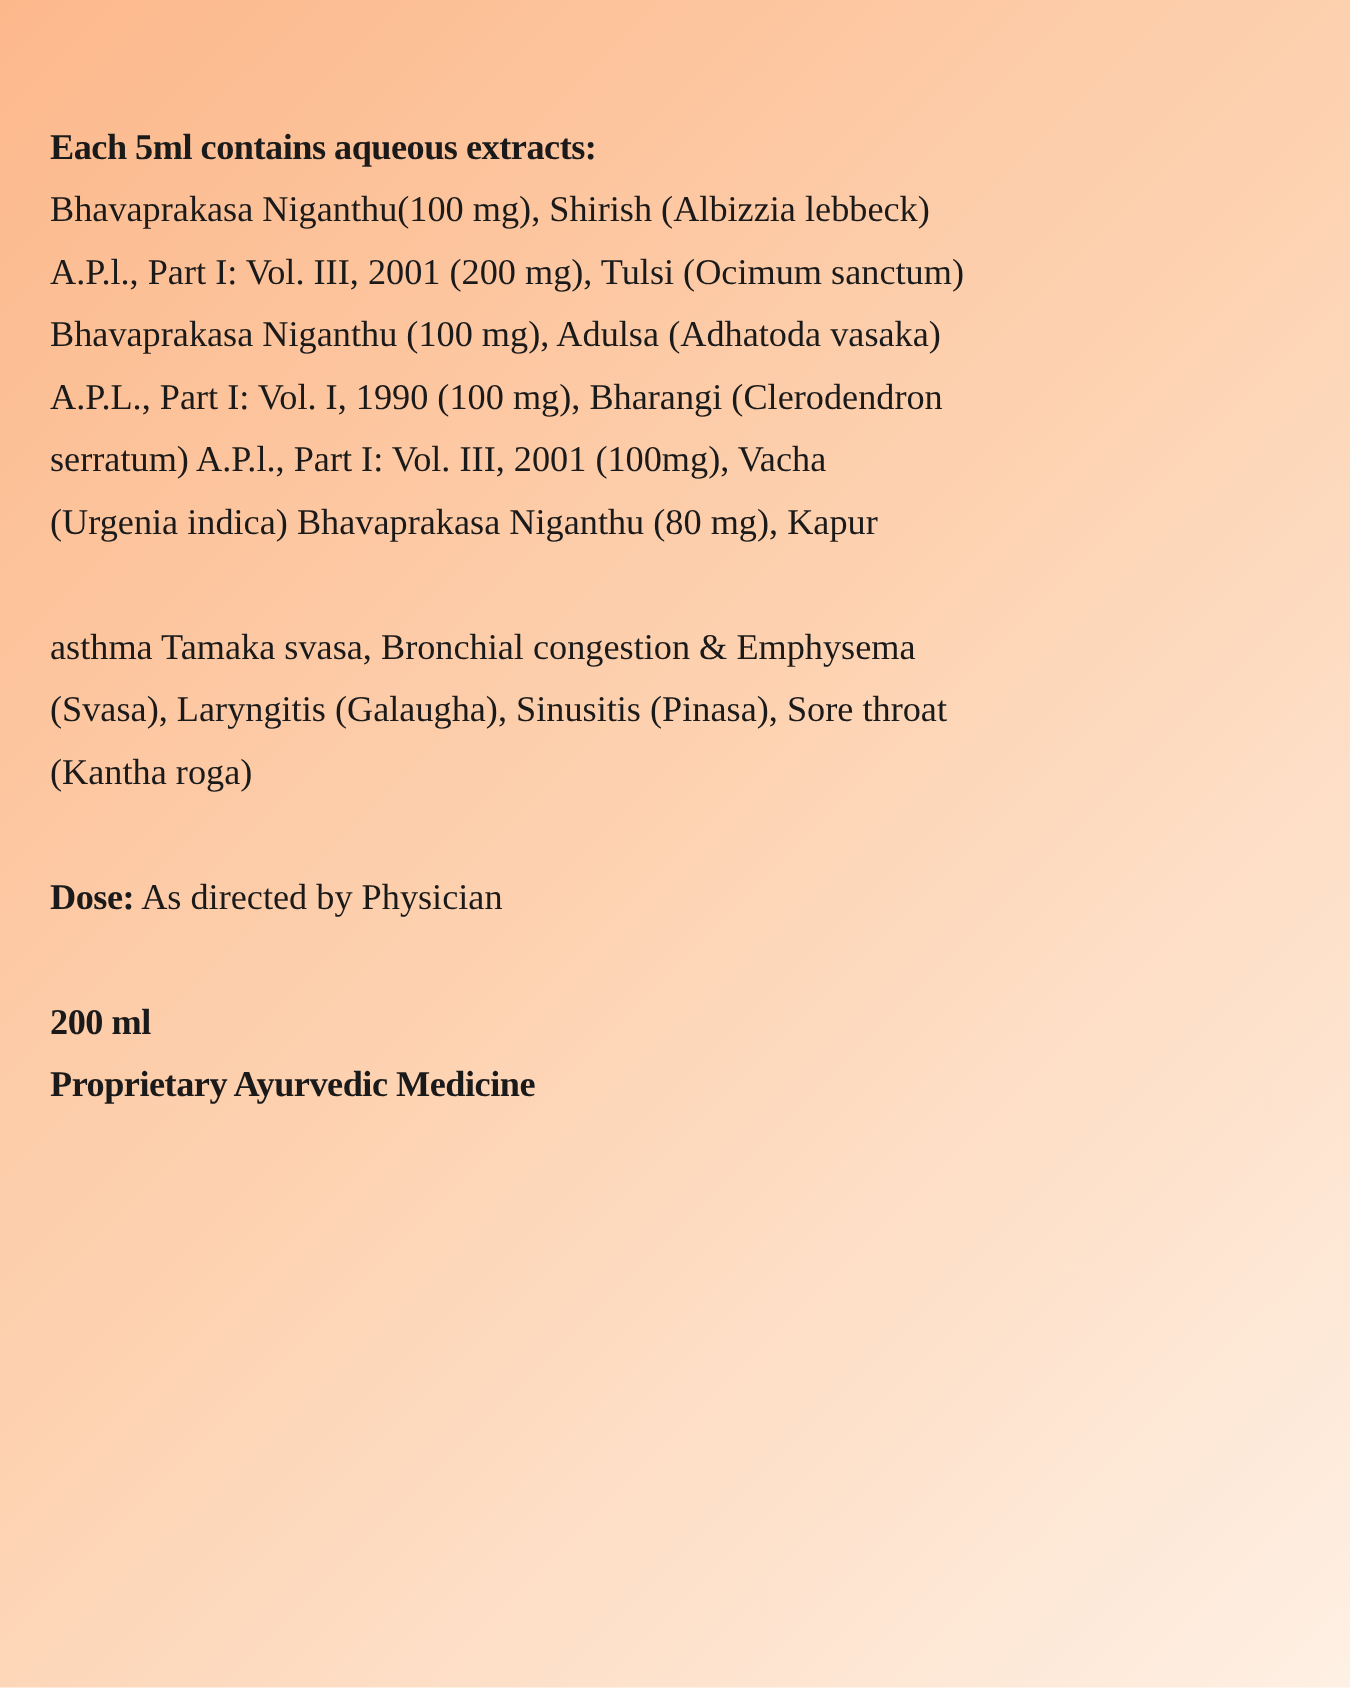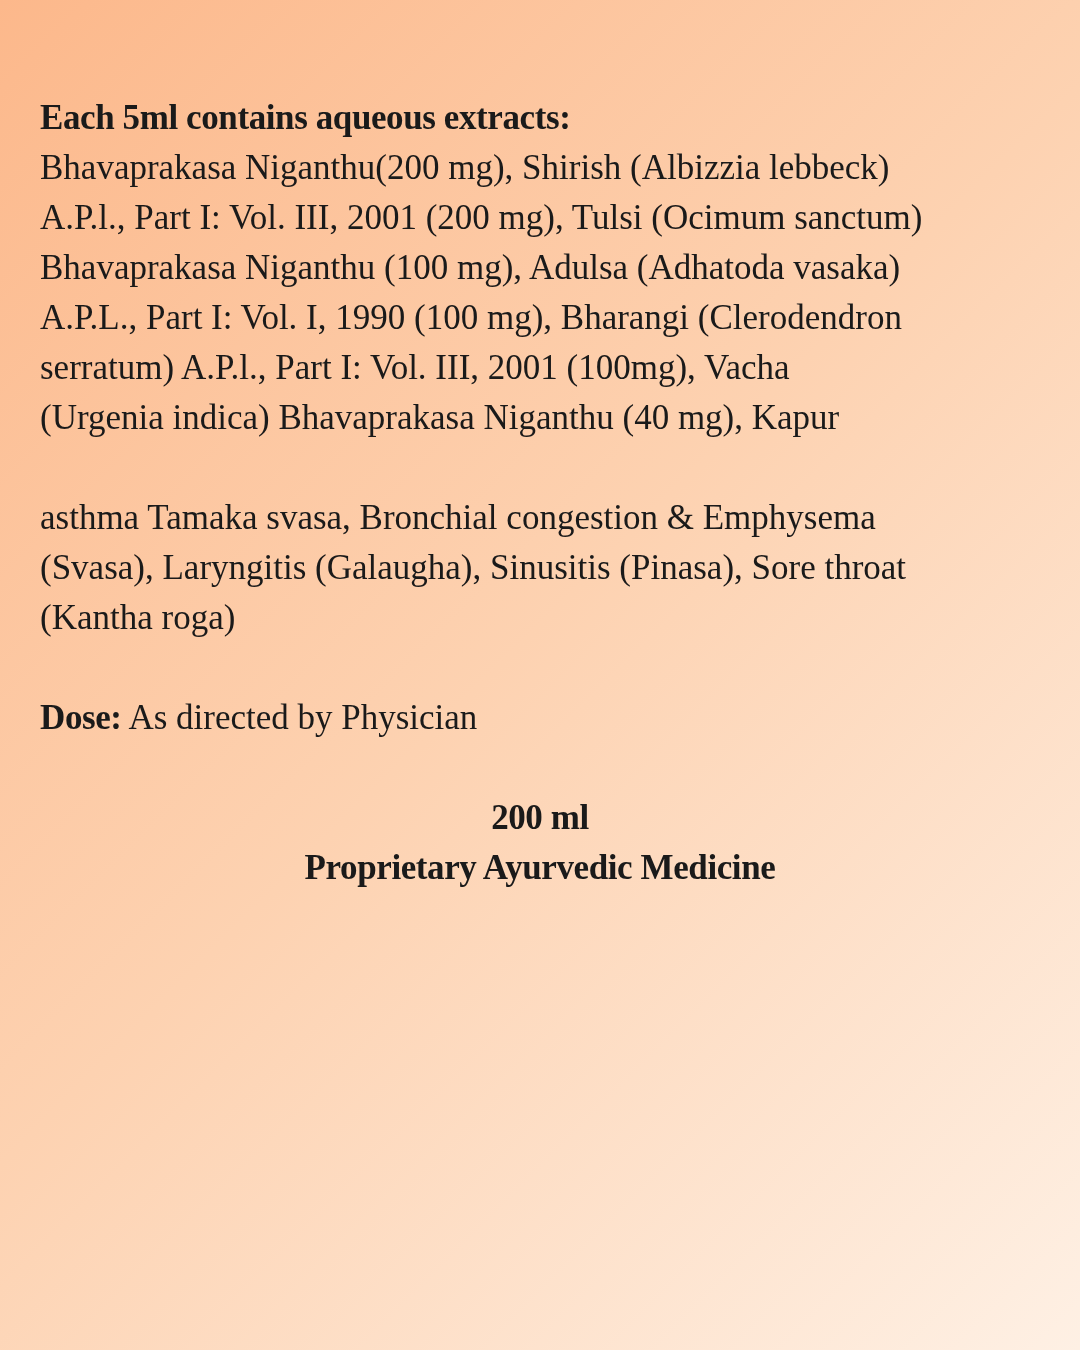--- a/index.html
+++ b/index.html
@@ -14,47 +14,46 @@
     font-family: "Liberation Serif", "DejaVu Serif", serif;
     color: #1a1a1a;
   }
   .content {
     padding: 93px 40px 0 40px;
   }
   section {
     margin: 0 0 50px 0;
   }
   .line {
-    font-size: 35px;
+    font-size: 29px;
     line-height: 50px;
     white-space: nowrap;
   }
   .bold {
     font-weight: 700;
     letter-spacing: -0.4px;
   }
   .footer {
-    text-align: center;
     margin-bottom: 0;
     margin-top: 44px;
   }
 </style>
 </head>
 <body>
 
 <div class="content">
 
   <section>
     <div class="line bold">Each 5ml contains aqueous extracts:</div>
-    <div class="line">Bhavaprakasa Niganthu(200 mg), Shirish (Albizzia lebbeck)</div>
+    <div class="line">Bhavaprakasa Niganthu(100 mg), Shirish (Albizzia lebbeck)</div>
     <div class="line">A.P.l., Part I: Vol. III, 2001 (200 mg), Tulsi (Ocimum sanctum)</div>
     <div class="line">Bhavaprakasa Niganthu (100 mg), Adulsa (Adhatoda vasaka)</div>
     <div class="line">A.P.L., Part I: Vol. I, 1990 (100 mg), Bharangi (Clerodendron</div>
     <div class="line">serratum) A.P.l., Part I: Vol. III, 2001 (100mg), Vacha</div>
-    <div class="line">(Urgenia indica) Bhavaprakasa Niganthu (40 mg), Kapur</div>
+    <div class="line">(Urgenia indica) Bhavaprakasa Niganthu (80 mg), Kapur</div>
   </section>
 
   <section>
     <div class="line">asthma Tamaka svasa, Bronchial congestion &amp; Emphysema</div>
     <div class="line">(Svasa), Laryngitis (Galaugha), Sinusitis (Pinasa), Sore throat</div>
     <div class="line">(Kantha roga)</div>
   </section>
 
   <section>
     <div class="line">

